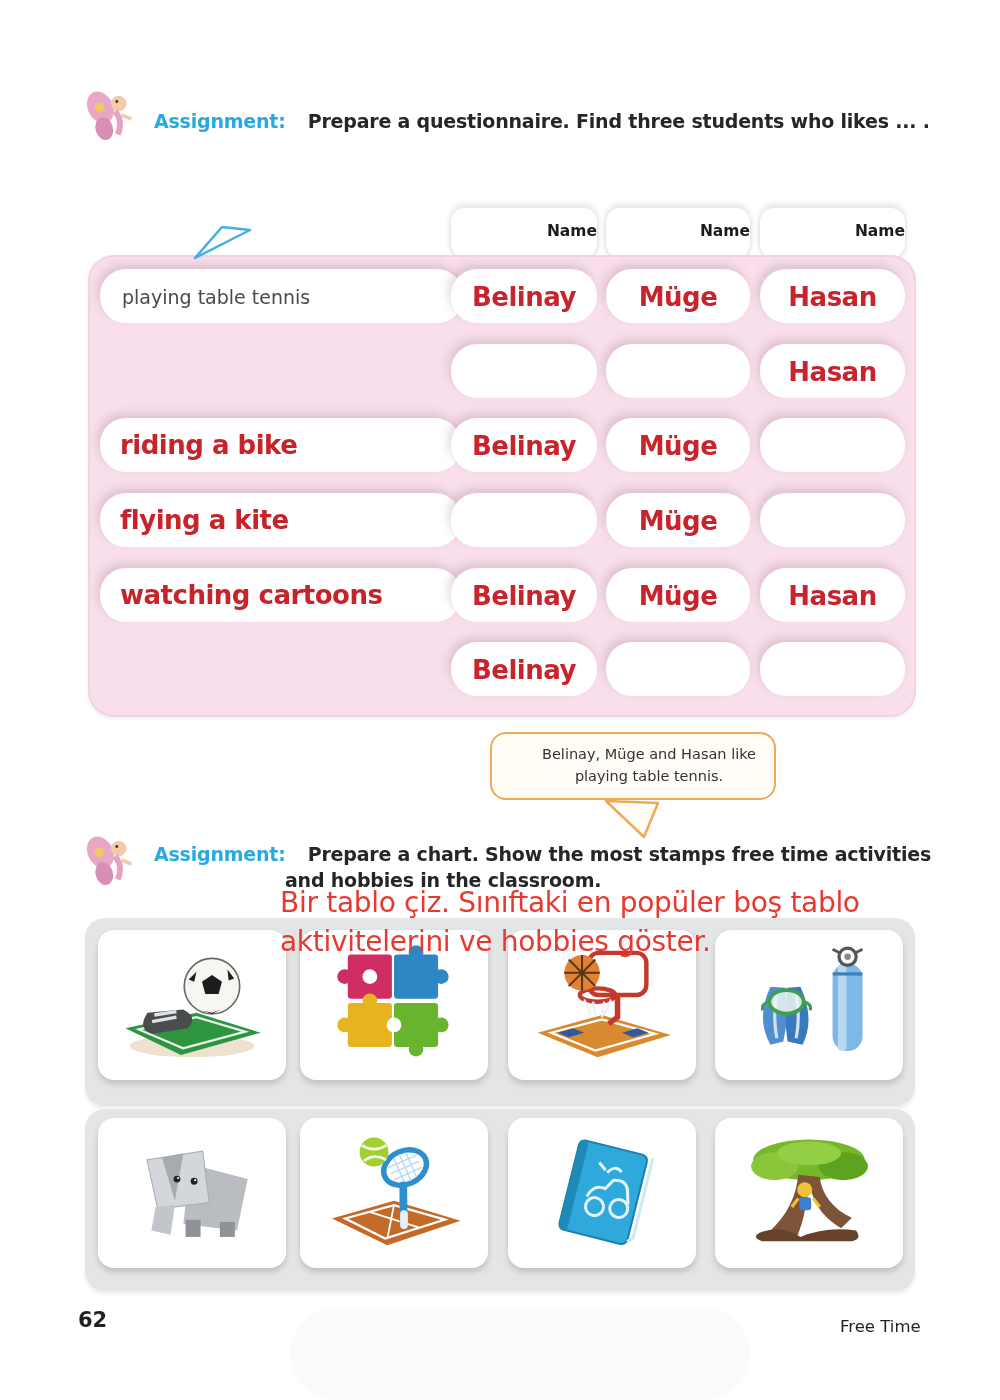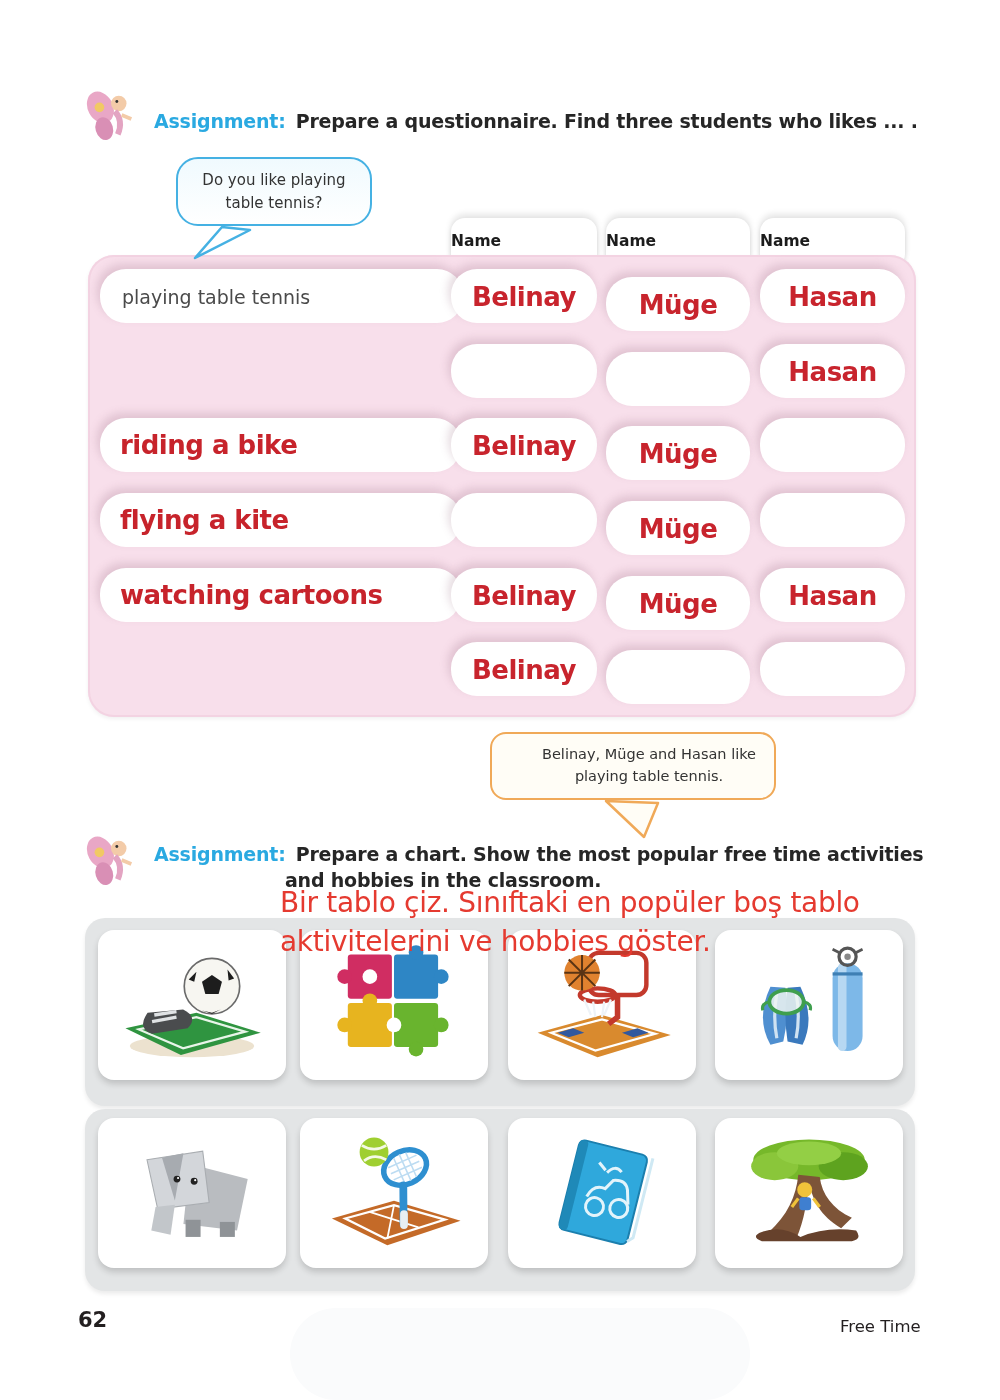--- a/index.html
+++ b/index.html
@@ -2,42 +2,42 @@
 <html><head>
 <meta charset="utf-8">
 <style>
   html,body{margin:0;padding:0;background:#fff;}
   .page{position:relative;width:1000px;height:1400px;background:#ffffff;
         font-family:"DejaVu Sans","Liberation Sans",sans-serif;overflow:hidden;}
   .abs{position:absolute;}
 
   
   .assign-line{position:absolute;font-size:19px;font-weight:bold;color:#262626;letter-spacing:-0.2px;white-space:nowrap;}
-  .assign-label{color:#2aa9e1;margin-right:10px;}
+  .assign-label{color:#2aa9e1;margin-right:22px;}
 
   
   .bubble{position:absolute;background:linear-gradient(#f0fafe,#ffffff);border:2.5px solid #45b1e3;
           border-radius:22px;text-align:center;color:#333;font-size:15px;line-height:1.5;
           padding:10px 12px;z-index:6;}
   .bubble.orange{background:#fffdf6;border-color:#f0a958;border-radius:16px;font-size:14.5px;padding-left:44px;}
 
   
   .name-header{position:absolute;top:208px;height:50px;background:#fff;border-radius:14px;
                box-shadow:0 -4px 6px rgba(0,0,0,.10),0 3px 5px rgba(0,0,0,.12);
-               text-align:left;line-height:47px;font-weight:bold;font-size:15.5px;color:#1c1c1c;z-index:1;margin-top:10px;}
+               text-align:right;line-height:47px;font-weight:bold;font-size:15.5px;color:#1c1c1c;z-index:1;}
 
   
   .pink-panel{position:absolute;left:88px;top:255px;width:828px;height:462px;background:#f8dfeb;
               border-radius:26px;box-shadow:inset 0 0 0 2px #f3d3e2, 0 2px 4px rgba(0,0,0,.06);z-index:2;}
   .qrow{position:absolute;left:100px;width:805px;height:57px;z-index:3;}
   .qcell{position:absolute;top:0;height:54px;background:#fff;border-radius:26px;
          box-shadow:-3px -5px 8px rgba(141,96,118,.22);}
   .c0{left:0;width:341px;}
   .c1{left:351px;width:146px;}
-  .c2{left:506px;width:144px;margin-top:8px;}
+  .c2{left:506px;width:144px;}
   .c3{left:660px;width:145px;}
   .activity-printed{font-size:19px;color:#4a4a4a;line-height:57px;padding-left:22px;}
   .activity-red{font-size:26px;font-weight:bold;color:#c7232b;line-height:55px;padding-left:20px;letter-spacing:-0.5px;}
   .name-red{font-size:26px;font-weight:bold;color:#c8242d;line-height:56px;text-align:center;letter-spacing:-0.5px;}
 
   
   .translation{position:absolute;color:#e53a30;font-size:28px;letter-spacing:-0.3px;z-index:7;white-space:nowrap;}
 
   
   .gray-panel{position:absolute;left:85px;width:830px;background:#e3e5e6;border-radius:20px;
@@ -64,23 +64,20 @@
     <circle cx="37" cy="16" r="8" fill="#f3cba8"></circle>
     <circle cx="35" cy="14" r="1.5" fill="#333"></circle>
     <path d="M33,24 q9,10 3,24" stroke="#e3a4c2" stroke-width="6" fill="none"></path>
     <path d="M40,28 l10,4" stroke="#f3cba8" stroke-width="4"></path>
   </svg>
 
   <div class="assign-line" style="left:154px;top:110px;">
     <span class="assign-label">Assignment:</span><span>Prepare a questionnaire. Find three students who likes ... .</span>
   </div>
 
-  <div class="bubble" style="left:176px;top:157px;width:168px;">
-    <span>Do you like playing table tennis?</span>
-  </div>
   <svg class="tail" style="left:192px;top:226px;" width="62" height="34" viewBox="0 0 62 34">
     <path d="M30,1 L3,32 L58,4 Z" fill="#fff" stroke="#45b1e3" stroke-width="2.5" stroke-linejoin="round"></path>
   </svg>
 
   <div class="name-header" style="left:451px;width:146px;">Name</div>
   <div class="name-header" style="left:606px;width:144px;">Name</div>
   <div class="name-header" style="left:760px;width:145px;">Name</div>
 
   <div class="pink-panel"></div>
 
@@ -135,21 +132,21 @@
     <ellipse cx="18" cy="20" rx="13" ry="17" fill="#e9a7c6" transform="rotate(-28 18 20)"></ellipse>
     <ellipse cx="22" cy="42" rx="9" ry="12" fill="#d98fb5" transform="rotate(-16 22 42)"></ellipse>
     <circle cx="17" cy="20" r="5" fill="#f2d24b" opacity=".8"></circle>
     <circle cx="37" cy="16" r="8" fill="#f3cba8"></circle>
     <circle cx="35" cy="14" r="1.5" fill="#333"></circle>
     <path d="M33,24 q9,10 3,24" stroke="#e3a4c2" stroke-width="6" fill="none"></path>
     <path d="M40,28 l10,4" stroke="#f3cba8" stroke-width="4"></path>
   </svg>
 
   <div class="assign-line" style="left:154px;top:843px;">
-    <span class="assign-label">Assignment:</span><span>Prepare a chart. Show the most popular free time activities</span>
+    <span class="assign-label">Assignment:</span><span>Prepare a chart. Show the most stamps free time activities</span>
   </div>
   <div class="assign-line" style="left:285px;top:869px;">and hobbies in the classroom.</div>
 
   <div class="translation" style="left:280px;top:886px;">Bir tablo çiz. Sınıftaki en popüler boş tablo</div>
   <div class="translation" style="left:280px;top:925px;">aktivitelerini ve hobbies göster.</div>
 
   <div class="gray-panel" style="top:918px;height:188px;"></div>
   <div class="gray-panel" style="top:1109px;height:182px;"></div>
 
   <div class="tile" style="left:98px;top:930px;">

